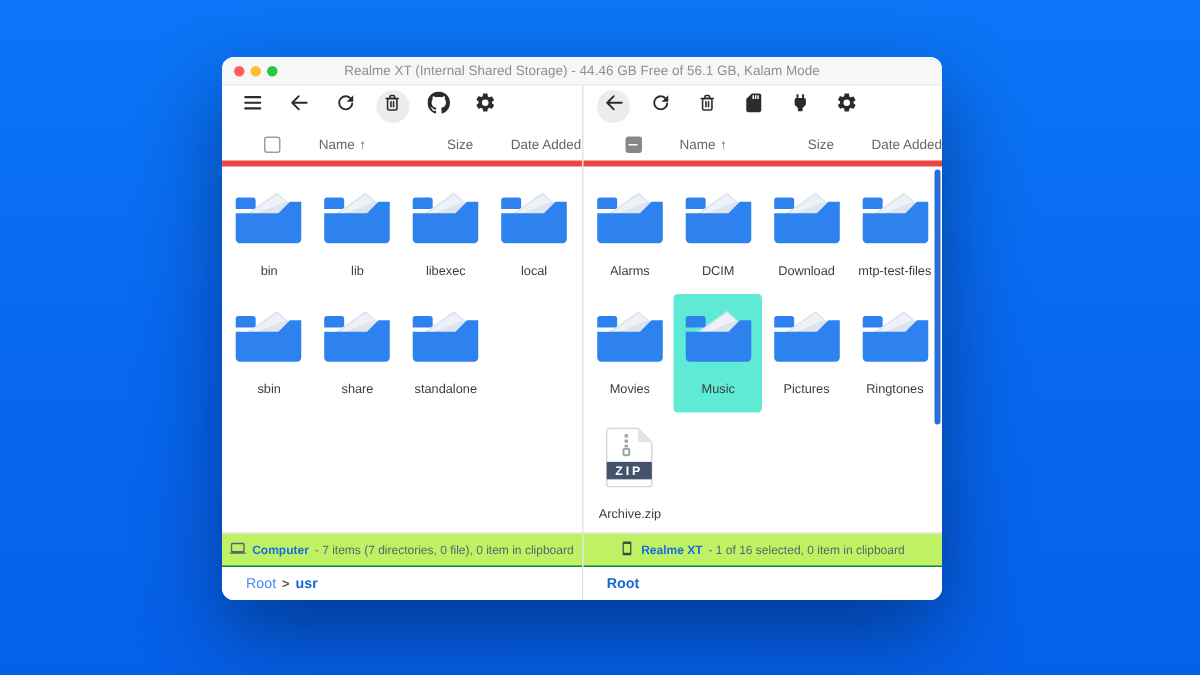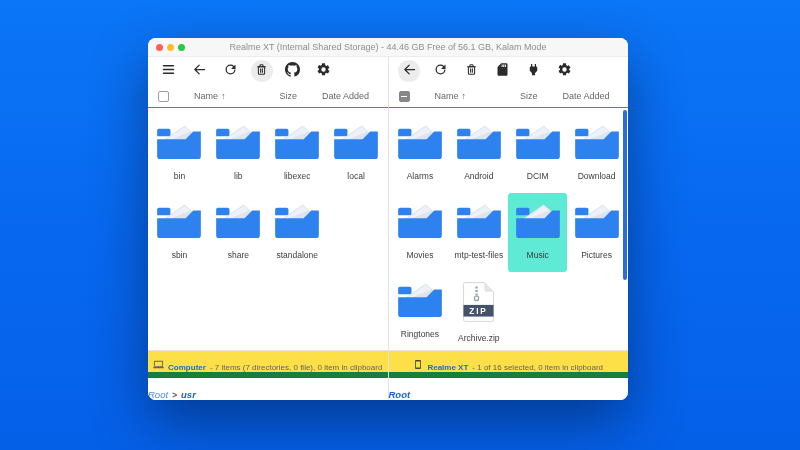--- a/index.html
+++ b/index.html
@@ -25,42 +25,42 @@
   
   .wbody{flex:1;display:flex;min-height:0;}
   .pane{width:50%;display:flex;flex-direction:column;min-width:0;}
   .pane.left{border-right:1px solid #e3e3e3;}
   
   .toolbar{flex:0 0 28px;display:flex;align-items:center;padding:0 5px;}
   .tbtn{width:31px;height:26px;display:flex;align-items:center;justify-content:center;position:relative;cursor:pointer;}
   .tbtn.active::before{content:"";position:absolute;width:22px;height:22px;border-radius:50%;background:#ececec;}
   .tbtn svg{position:relative;}
   
-  .lheader{flex:0 0 22px;display:flex;align-items:center;border-bottom:1px solid #ef4444;
-    font-size:9px;color:#666;}
+  .lheader{flex:0 0 22px;display:flex;align-items:center;border-bottom:4px solid #ef4444;
+    font-size:9px;color:#666;justify-content:flex-end;}
   .hcheck{margin-left:10px;width:11px;height:11px;border:1.5px solid #9d9d9d;border-radius:2px;box-sizing:border-box;position:relative;}
   .hcheck.indeterminate{background:#878787;border-color:#878787;}
   .hcheck.indeterminate::after{content:"";position:absolute;left:1.5px;right:1.5px;top:4px;height:1.6px;background:#fff;}
   .hname{margin-left:25px;display:flex;align-items:center;gap:3px;}
   .hsort{font-size:9px;color:#666;}
   .hsize{margin-left:54px;}
   .hdate{margin-left:25px;}
   
   .grid{flex:1;display:grid;grid-template-columns:repeat(4,1fr);grid-auto-rows:79px;
     align-content:start;padding:6px 2px 0;position:relative;min-height:0;overflow:hidden;}
   .cell{display:flex;flex-direction:column;align-items:center;padding-top:9px;border-radius:3px;cursor:pointer;}
   .cell.selected{background:#5eead4;}
   .flabel{font-size:8.5px;color:#3c3c3c;margin-top:6px;max-width:57px;white-space:nowrap;overflow:hidden;text-align:center;}
   .scrollthumb{position:absolute;right:1px;top:2px;width:4px;height:170px;background:#2a6fd8;border-radius:2px;cursor:pointer;}
   
-  .statusbar{flex:0 0 21px;border-top:1px solid #e4e4e4;border-bottom:6px solid #15803d;background:#fde047;
-    display:flex;align-items:flex-end;justify-content:center;gap:4px;font-size:8px;color:#5f6368;white-space:nowrap;overflow:hidden;}
+  .statusbar{flex:0 0 21px;border-top:1px solid #e4e4e4;border-bottom:1px solid #15803d;background:#bef264;
+    display:flex;align-items:center;justify-content:center;gap:4px;font-size:8px;color:#5f6368;white-space:nowrap;overflow:hidden;}
   .devlink{color:#1a6bdb;font-weight:bold;cursor:pointer;}
   
-  .breadcrumbbar{flex:0 0 22px;background:#fff;display:flex;align-items:flex-end;padding-left:0;gap:4px;font-size:9.5px;font-style:italic;}
+  .breadcrumbbar{flex:0 0 22px;background:#fff;display:flex;align-items:center;padding-left:16px;gap:4px;font-size:9.5px;}
   .crumb{color:#4b8bf5;cursor:pointer;}
   .crumb.current{color:#1565d8;font-weight:bold;}
   .crumb-sep{color:#555;font-size:8.5px;font-weight:bold;}
 </style>
 </head>
 <body>
 
 <div class="window">
 
   <div class="titlebar">
@@ -261,57 +261,48 @@
               </svg></div>
             <div class="flabel">Alarms</div>
           </div>
           <div class="cell">
             <div><svg width="46" height="38" viewBox="0 0 48 40">
                 <path fill="#2e82ef" d="M1 8a2 2 0 0 1 2-2h10a2 2 0 0 1 2 2v6H1z"></path>
                 <polygon fill="#dde4ee" points="8,18 30,2.5 45,16 45,18"></polygon>
                 <polygon fill="#eef2f8" points="10,18 30,4 36,9 14,18"></polygon>
                 <path fill="#2e82ef" d="M1 17h30l8-8h8v26a3 3 0 0 1-3 3H4a3 3 0 0 1-3-3z"></path>
               </svg></div>
-            <div class="flabel">Android</div>
-          </div>
-          <div class="cell">
-            <div><svg width="46" height="38" viewBox="0 0 48 40">
-                <path fill="#2e82ef" d="M1 8a2 2 0 0 1 2-2h10a2 2 0 0 1 2 2v6H1z"></path>
-                <polygon fill="#dde4ee" points="8,18 30,2.5 45,16 45,18"></polygon>
-                <polygon fill="#eef2f8" points="10,18 30,4 36,9 14,18"></polygon>
-                <path fill="#2e82ef" d="M1 17h30l8-8h8v26a3 3 0 0 1-3 3H4a3 3 0 0 1-3-3z"></path>
-              </svg></div>
             <div class="flabel">DCIM</div>
           </div>
           <div class="cell">
             <div><svg width="46" height="38" viewBox="0 0 48 40">
                 <path fill="#2e82ef" d="M1 8a2 2 0 0 1 2-2h10a2 2 0 0 1 2 2v6H1z"></path>
                 <polygon fill="#dde4ee" points="8,18 30,2.5 45,16 45,18"></polygon>
                 <polygon fill="#eef2f8" points="10,18 30,4 36,9 14,18"></polygon>
                 <path fill="#2e82ef" d="M1 17h30l8-8h8v26a3 3 0 0 1-3 3H4a3 3 0 0 1-3-3z"></path>
               </svg></div>
             <div class="flabel">Download</div>
           </div>
           <div class="cell">
             <div><svg width="46" height="38" viewBox="0 0 48 40">
                 <path fill="#2e82ef" d="M1 8a2 2 0 0 1 2-2h10a2 2 0 0 1 2 2v6H1z"></path>
                 <polygon fill="#dde4ee" points="8,18 30,2.5 45,16 45,18"></polygon>
                 <polygon fill="#eef2f8" points="10,18 30,4 36,9 14,18"></polygon>
                 <path fill="#2e82ef" d="M1 17h30l8-8h8v26a3 3 0 0 1-3 3H4a3 3 0 0 1-3-3z"></path>
               </svg></div>
+            <div class="flabel">mtp-test-files</div>
+          </div>
+          <div class="cell">
+            <div><svg width="46" height="38" viewBox="0 0 48 40">
+                <path fill="#2e82ef" d="M1 8a2 2 0 0 1 2-2h10a2 2 0 0 1 2 2v6H1z"></path>
+                <polygon fill="#dde4ee" points="8,18 30,2.5 45,16 45,18"></polygon>
+                <polygon fill="#eef2f8" points="10,18 30,4 36,9 14,18"></polygon>
+                <path fill="#2e82ef" d="M1 17h30l8-8h8v26a3 3 0 0 1-3 3H4a3 3 0 0 1-3-3z"></path>
+              </svg></div>
             <div class="flabel">Movies</div>
-          </div>
-          <div class="cell">
-            <div><svg width="46" height="38" viewBox="0 0 48 40">
-                <path fill="#2e82ef" d="M1 8a2 2 0 0 1 2-2h10a2 2 0 0 1 2 2v6H1z"></path>
-                <polygon fill="#dde4ee" points="8,18 30,2.5 45,16 45,18"></polygon>
-                <polygon fill="#eef2f8" points="10,18 30,4 36,9 14,18"></polygon>
-                <path fill="#2e82ef" d="M1 17h30l8-8h8v26a3 3 0 0 1-3 3H4a3 3 0 0 1-3-3z"></path>
-              </svg></div>
-            <div class="flabel">mtp-test-files</div>
           </div>
           <div class="cell selected">
             <div><svg width="46" height="38" viewBox="0 0 48 40">
                 <path fill="#2e82ef" d="M1 8a2 2 0 0 1 2-2h10a2 2 0 0 1 2 2v6H1z"></path>
                 <polygon fill="#dde4ee" points="8,18 30,2.5 45,16 45,18"></polygon>
                 <polygon fill="#eef2f8" points="10,18 30,4 36,9 14,18"></polygon>
                 <path fill="#2e82ef" d="M1 17h30l8-8h8v26a3 3 0 0 1-3 3H4a3 3 0 0 1-3-3z"></path>
               </svg></div>
             <div class="flabel">Music</div>
           </div>

